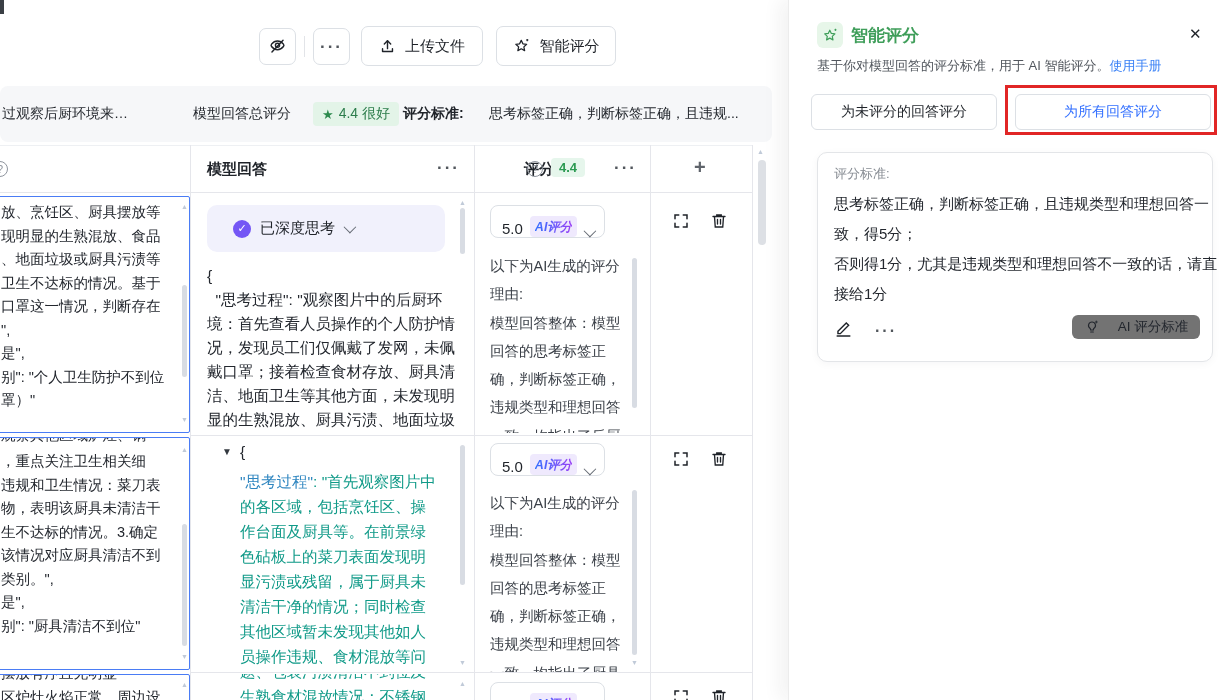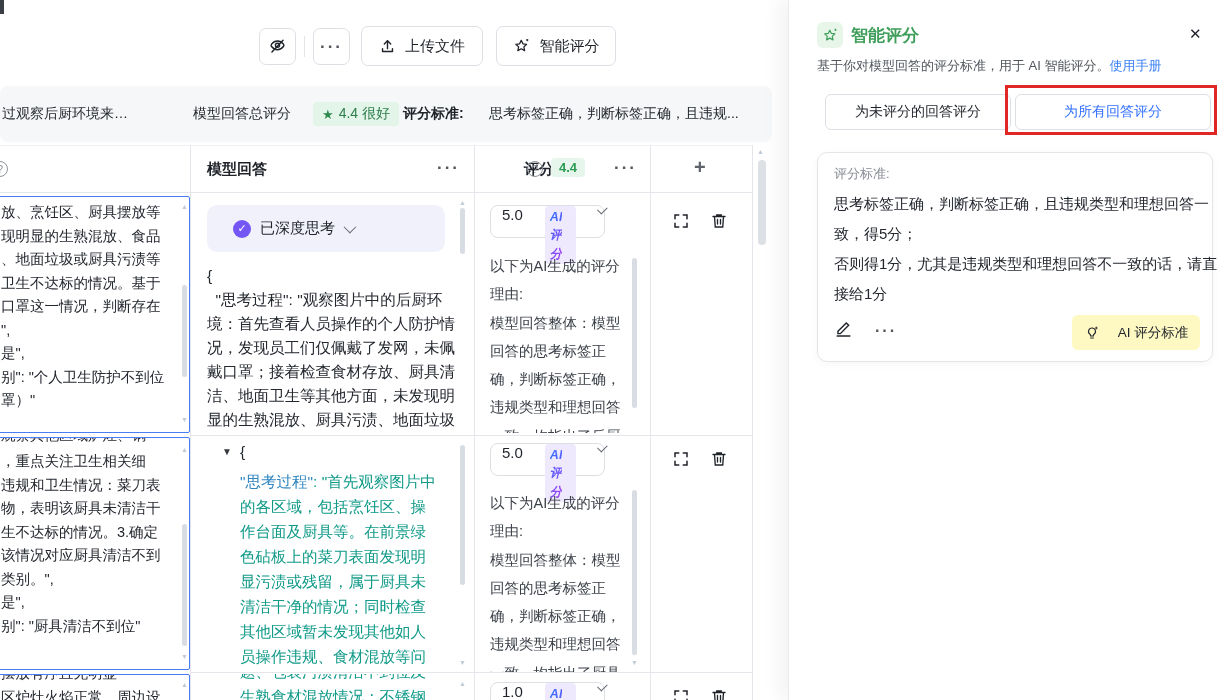--- a/index.html
+++ b/index.html
@@ -39,21 +39,21 @@
   .key{color:#2f86c0;}
   .leftxt{font-size:14.5px;line-height:23.5px;color:#23272e;}
   .reason{font-size:14.5px;line-height:28.3px;color:#3b4048;}
   .deep-pill{position:absolute;left:14px;top:11px;width:238px;height:47px;background:#f1f1fc;border-radius:10px;
              display:flex;align-items:center;gap:9px;padding-left:26px;box-sizing:border-box;cursor:pointer;}
   .ckc{display:inline-flex;align-items:center;justify-content:center;width:18px;height:18px;border-radius:50%;
        background:#7456f5;color:#fff;font-size:11px;font-weight:700;}
   .chev{display:inline-block;width:8px;height:8px;border-right:1.7px solid #646a73;border-bottom:1.7px solid #646a73;
         transform:rotate(45deg) translateY(-2px);}
   .score-dd{position:absolute;width:115px;height:33px;border:1px solid #dce0e5;border-radius:8px;background:#fff;
-            display:flex;align-items:flex-start;gap:22px;padding-left:11px;box-sizing:border-box;cursor:pointer;}
+            display:flex;align-items:flex-end;gap:7px;padding-left:11px;box-sizing:border-box;cursor:pointer;}
   .dd-val{font-size:15px;color:#1f2329;}
   .ai-tag{background:#efe9fd;border-radius:4px;padding:1px 5px;}
   .ai-tag i{font-style:italic;font-weight:700;font-size:12.5px;
             background:linear-gradient(90deg,#3370ff,#9a41f5);-webkit-background-clip:text;background-clip:text;color:transparent;}
   .icon{cursor:pointer;}
   .sb-ar{position:absolute;font-size:7px;color:#c0cad8;cursor:pointer;}
   .sb-th{position:absolute;width:5px;border-radius:3px;background:#d8dce3;cursor:pointer;}
   .tbl-th{position:absolute;left:758px;width:8px;border-radius:4px;background:#dde0e5;cursor:pointer;}
   
   .panel{position:absolute;left:788px;top:0;width:438px;height:700px;background:#fff;
@@ -65,21 +65,21 @@
   .p-sub{position:absolute;left:28px;top:57px;font-size:13px;color:#51565d;white-space:nowrap;}
   .p-link{color:#3b82f6;cursor:pointer;}
   .p-btn{position:absolute;top:94px;height:36px;background:#fff;border:1px solid #dce0e5;border-radius:6px;
          display:flex;align-items:center;justify-content:center;font-size:14px;box-sizing:border-box;cursor:pointer;}
   .red-annot{position:absolute;left:1005px;top:85px;width:212px;height:50px;border:3px solid #e12626;
              box-sizing:border-box;z-index:50;pointer-events:none;}
   .card{position:absolute;left:28px;top:152px;width:396px;height:210px;border:1px solid #e3e5e8;border-radius:10px;
         background:#fff;box-shadow:0 2px 8px rgba(31,35,41,.04);box-sizing:border-box;}
   .crit-label{position:absolute;left:16px;top:12px;font-size:13px;color:#878c93;}
   .crit-body{position:absolute;left:16px;top:36px;font-size:15px;line-height:30px;color:#23272e;}
-  .ai-crit-btn{position:absolute;left:254px;top:162px;width:128px;height:35px;background:#fef9c3;border-radius:6px;
+  .ai-crit-btn{position:absolute;left:254px;top:162px;width:128px;height:24px;background:#737373;border-radius:6px;
                display:flex;align-items:center;justify-content:center;gap:18px;font-size:13.5px;color:#23272e;cursor:pointer;}
   .mini-icons{position:absolute;left:16px;top:166px;display:flex;align-items:center;gap:22px;}
 </style>
 </head>
 <body>
 
 <div class="stage">
 
   <div class="corner-mark"></div>
 
@@ -304,21 +304,21 @@
       <svg width="17" height="17" viewBox="0 0 24 24" fill="none" stroke="#3f9e5a" stroke-width="1.7" stroke-linejoin="round">
         <path d="M11 4.5l2.2 4.6 5 .6-3.7 3.5 1 5-4.5-2.5-4.5 2.5 1-5L3.8 9.7l5-.6z"></path>
         <path d="M19 2.5v3M17.5 4h3" stroke-width="1.4"></path>
       </svg>
     </div>
     <div class="p-title">智能评分</div>
     <div class="p-close">✕</div>
     <div class="p-sub">
       <span>基于你对模型回答的评分标准，用于 AI 智能评分。</span><span class="p-link">使用手册</span>
     </div>
-    <div class="p-btn" style="left:36px;width:186px;">
+    <div class="p-btn" style="left:22px;width:186px;">
       <span>为未评分的回答评分</span>
     </div>
     <div class="p-btn" style="left:226px;width:196px;color:#3370ff;">
       <span>为所有回答评分</span>
     </div>
 
     <div class="card">
       <div class="crit-label">评分标准:</div>
       <pre class="crit-body">思考标签正确，判断标签正确，且违规类型和理想回答一
 致，得5分；

